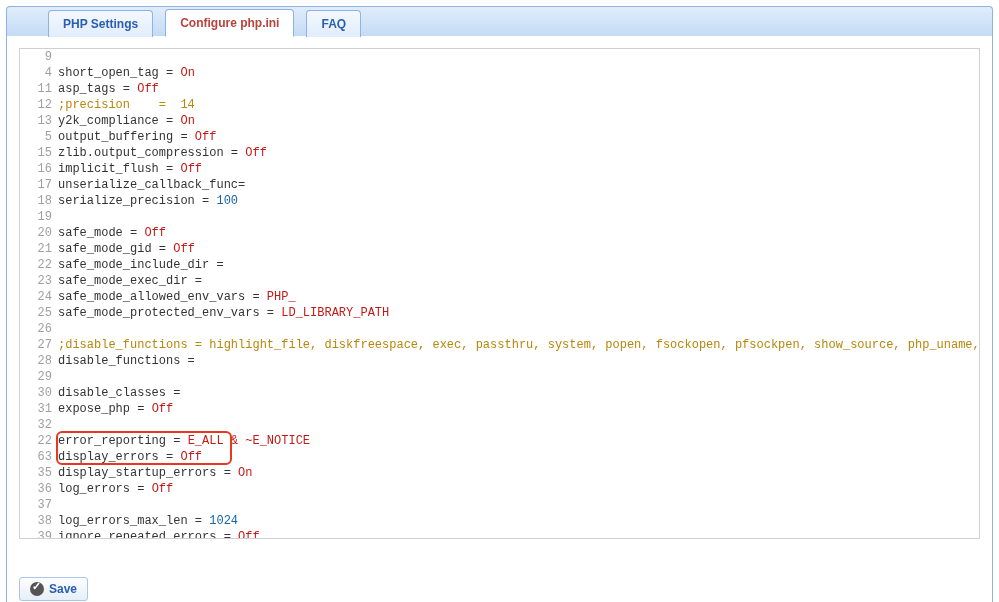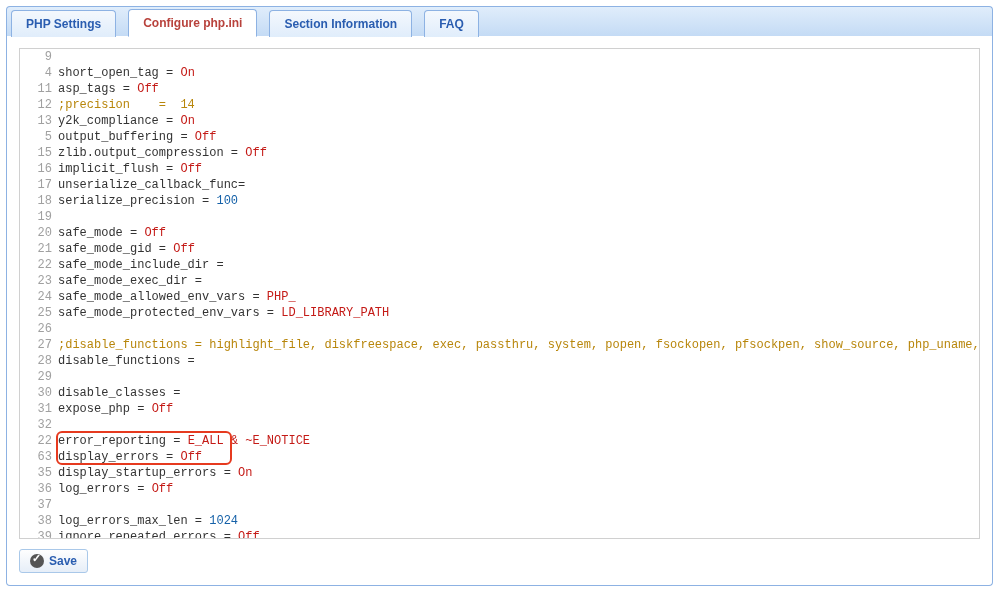--- a/index.html
+++ b/index.html
@@ -7,20 +7,21 @@
 
 .tab-bar {
   display: flex;
   border-bottom: 1px solid #8db2e3;
   background: linear-gradient(#e0edfb, #c4dbf5);
   border-radius: 4px 4px 0 0;
   border: 1px solid #8db2e3;
   border-bottom: none;
   height: 30px;
   align-items: flex-end;
+  padding-left: 37px;
 }
 .tab {
   padding: 6px 14px 6px 14px;
   border: 1px solid #8db2e3;
   border-bottom: none;
   background: linear-gradient(#f4f8fd, #e0edfb);
   border-radius: 4px 4px 0 0;
   margin-left: 12px;
   margin-bottom: -1px;
   font-size: 12px;
@@ -97,20 +98,21 @@
   align-items: center;
   gap: 5px;
   padding: 4px 10px;
   border: 1px solid #a9c8e9;
   border-radius: 3px;
   background: linear-gradient(#fefefe, #e6eef8);
   font-size: 12px;
   font-weight: bold;
   color: #2a5db0;
   cursor: pointer;
+  margin-top: 28px;
 }
 .icon-save {
   width: 14px; height: 14px; border-radius: 50%;
   background: #555;
   position: relative;
 }
 .icon-save::after {
   content: "✓"; color: #fff; position: absolute;
   top: -2px; left: 2px; font-size: 11px; font-weight: bold;
 }
@@ -125,21 +127,20 @@
 .editor-wrap::-webkit-scrollbar { width: 18px; height: 18px; }
 .editor-wrap::-webkit-scrollbar-track { background: #f0f0f0; }
 .editor-wrap::-webkit-scrollbar-thumb { background: #c8c8c8; border: 1px solid #a8a8a8; }
 </style>
 </head>
 <body>
 
 <div class="tab-bar">
   <div class="tab"><span>PHP Settings</span></div>
   <div class="tab active"><span>Configure php.ini</span></div>
-  <div class="tab"><span>Section Information</span></div>
   <div class="tab"><span>FAQ</span></div>
 </div>
 
 <div class="content-border">
   <div class="editor-wrap" id="editor-wrap">
     <div class="code-area">
       <div class="gutter" id="gutter">
           <div>9</div>
           <div>4</div>
           <div>11</div>

